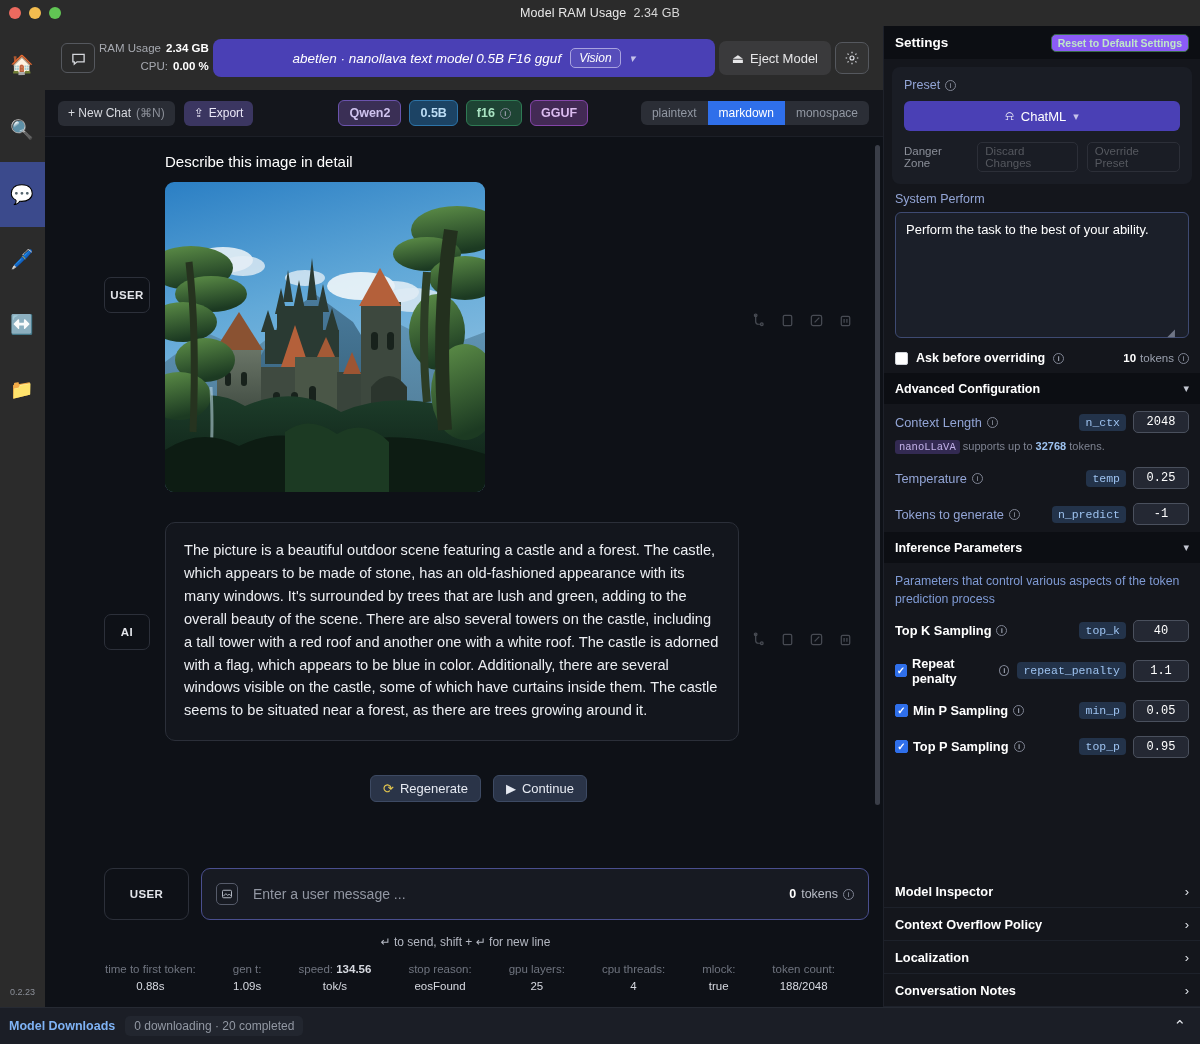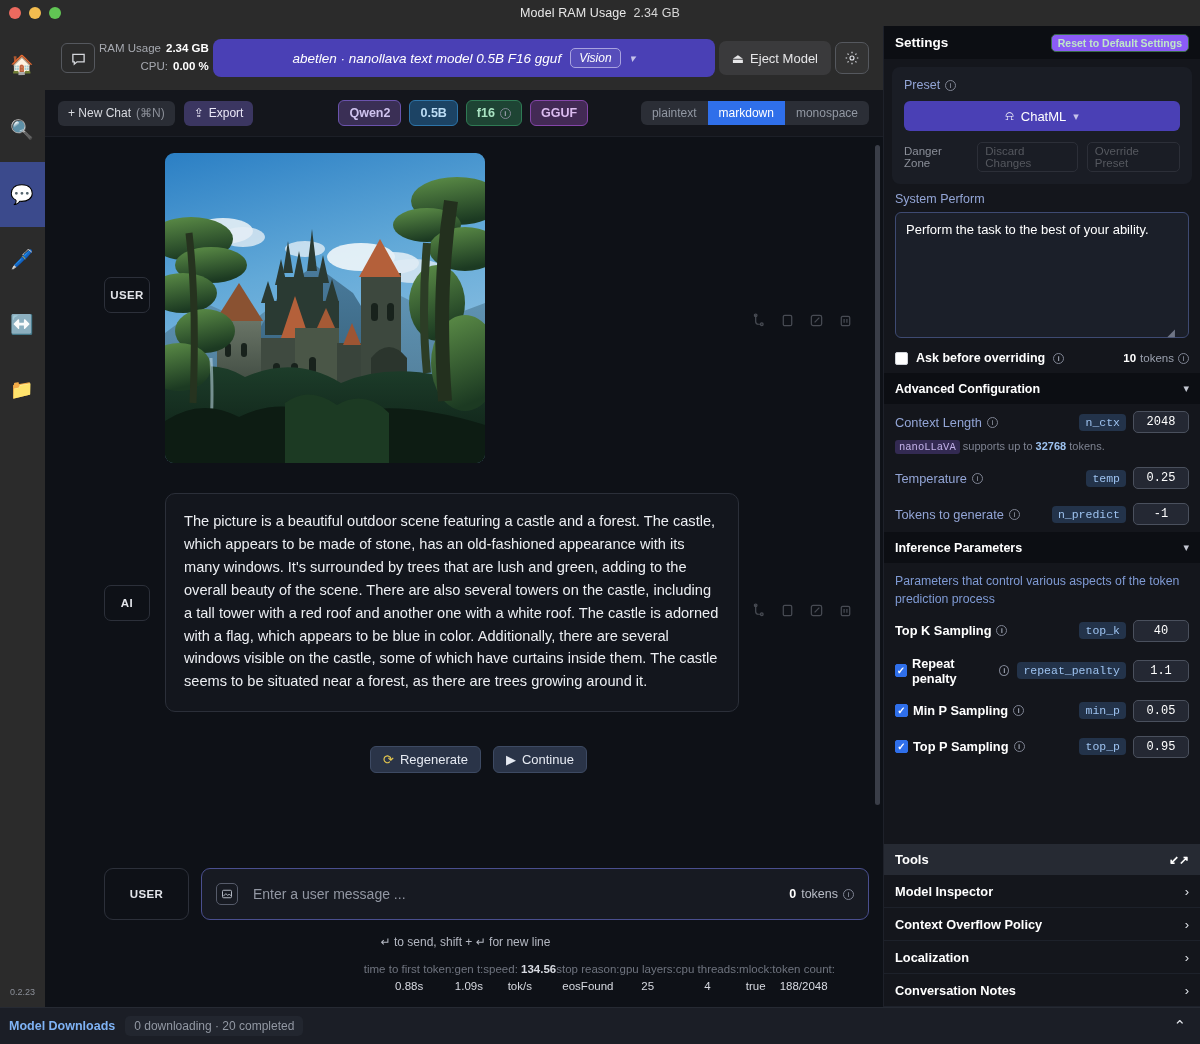--- a/index.html
+++ b/index.html
@@ -154,21 +154,21 @@
   }
   .img-btn { width: 22px; height: 22px; border: 1px solid #565b6a; border-radius: 5px;
              display: flex; align-items: center; justify-content: center; }
   .ph { color: #9297a3; font-size: 14px; flex: 1 1 auto; }
   .tok { color: #b9bdc7; font-size: 12.5px; display: flex; align-items: center; gap: 5px; }
   .tok b { color: #fff; font-weight: 600; }
   .hint { text-align: center; color: #b4b8c2; font-size: 12px; padding: 15px 0 0; margin-right: 42px;}
 
   
   .stats {
-    height: 58px; display: flex; align-items: center; justify-content: flex-end;
+    height: 58px; display: flex; align-items: center; justify-content: space-between;
     padding: 0 48px 0 60px; flex: 0 0 58px;
   }
   .stat { text-align: center; font-size: 11.5px; line-height: 1.5; }
   .stat .k { color: #6f747f; }
   .stat .v { color: #d6d9e0; }
   .stat .inline-v { color: #d6d9e0; font-weight: 600; }
 
   
   .settings {
     width: 317px; flex: 0 0 317px; background: #14161c; display: flex; flex-direction: column;
@@ -359,20 +359,21 @@
         </div>
       </div>
 
       <div class="chat-area">
         <div class="scrollbar"></div>
         <div class="chat-inner">
 
           <div class="msg-row" style="margin-bottom:30px;">
             <div class="role-tag" style="margin-top:124px;">USER</div>
             <div class="msg-body" style="margin-left:15px;">
+              <div class="user-text">Describe this image in detail</div>
               <div class="img-card">
                 <svg viewBox="0 0 320 310" preserveAspectRatio="xMidYMid slice">
                   <defs>
                     <linearGradient id="sky" x1="0" y1="0" x2="0.25" y2="1">
                       <stop offset="0%" stop-color="#2b7fc4"></stop>
                       <stop offset="45%" stop-color="#62a9d8"></stop>
                       <stop offset="100%" stop-color="#9cc8e4"></stop>
                     </linearGradient>
                     <linearGradient id="mtn" x1="0" y1="0" x2="0" y2="1">
                       <stop offset="0%" stop-color="#4a7b9c"></stop>
@@ -714,24 +715,20 @@
             <span>Top P Sampling</span>
             <span class="info-i">i</span>
           </span>
           <span class="pright">
             <span class="code-chip">top_p</span>
             <span class="num-box">0.95</span>
           </span>
         </div>
       </div>
 
-      <div class="tools-head">
-        <span>Tools</span>
-        <span style="font-size:12px;">↙↗</span>
-      </div>
       <div class="tool-row">
         <span>Model Inspector</span>
         <span class="arw">›</span>
       </div>
       <div class="tool-row">
         <span>Context Overflow Policy</span>
         <span class="arw">›</span>
       </div>
       <div class="tool-row">
         <span>Localization</span>

